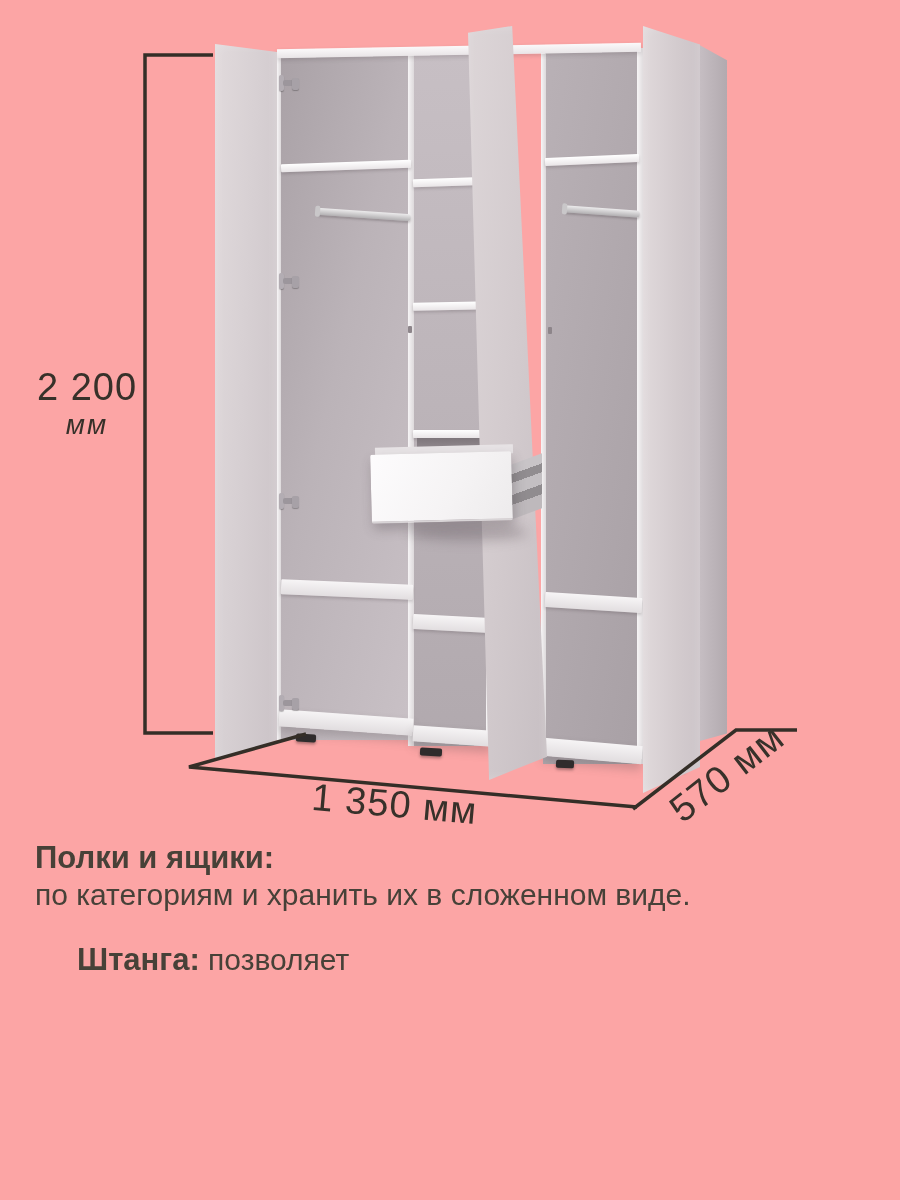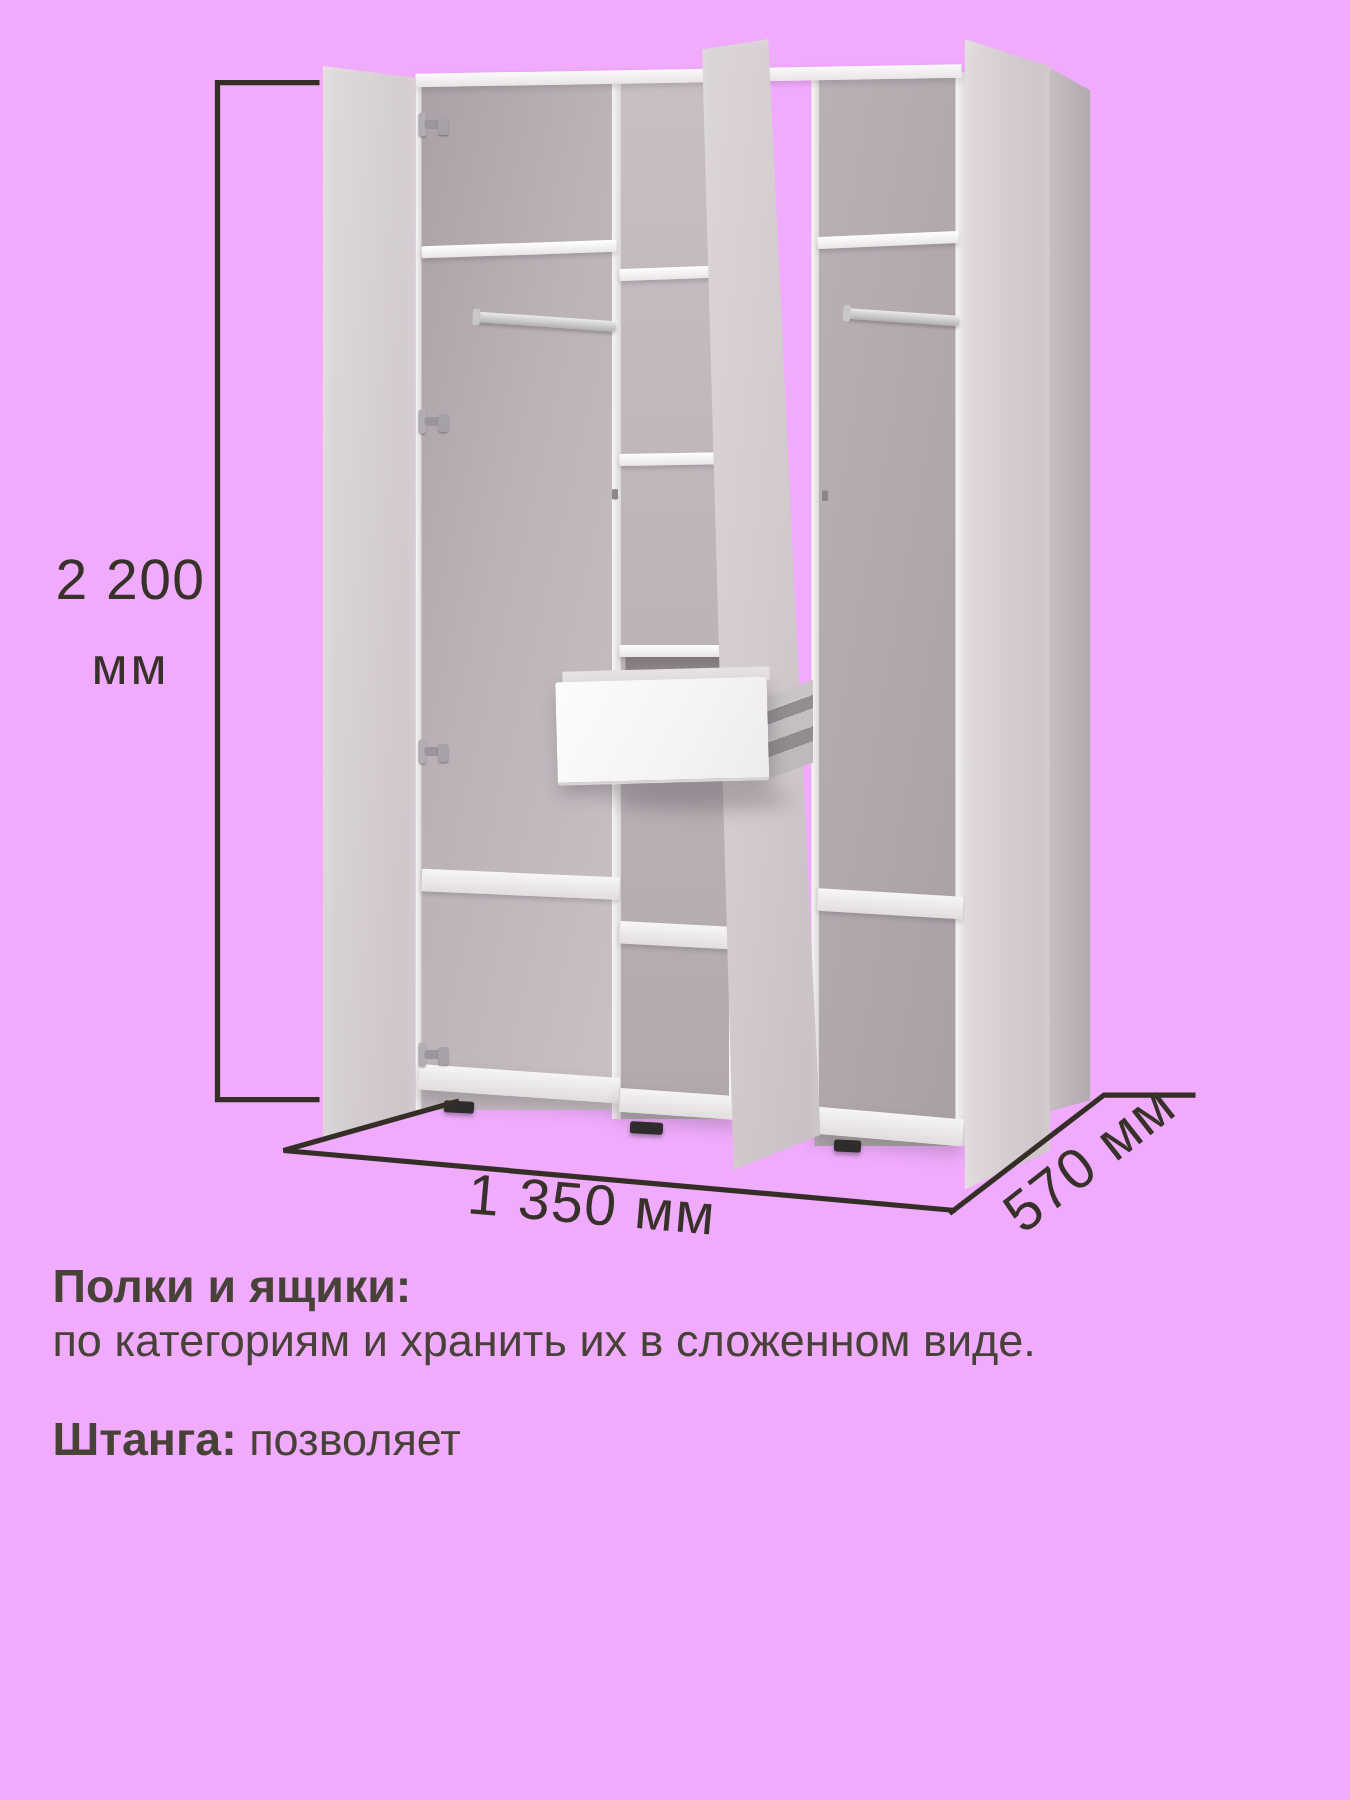--- a/index.html
+++ b/index.html
@@ -1,18 +1,18 @@
 <!DOCTYPE html>
 <html><head>
 <meta charset="utf-8">
 <style>
   html,body{margin:0;padding:0;}
   #scene{
     position:relative;width:900px;height:1200px;overflow:hidden;
-    background:#f0abfc;
+    background:#fca5a5;
     font-family:"Liberation Sans",sans-serif;
   }
   .abs{position:absolute;}
   
   #int-left{left:277px;top:52px;width:135px;height:688px;
     background:linear-gradient(103deg,#a9a1a6 0%,#bbb3b8 45%,#c9c1c6 100%);}
   #int-mid{left:412px;top:52px;width:80px;height:694px;
     background:linear-gradient(180deg,#c7bfc4 0%,#bab2b7 60%,#b1a9ae 100%);}
   #int-right{left:543px;top:48px;width:98px;height:716px;
     background:linear-gradient(100deg,#b9b1b6 0%,#a8a0a5 100%);}
@@ -81,30 +81,30 @@
   #drawer-front{left:371px;top:453px;width:141px;height:67px;transform:rotate(-1.5deg);
     background:linear-gradient(120deg,#fdfcfd 0%,#f5f3f4 60%,#edebec 100%);
     border-bottom:2px solid #d8d4d6;border-radius:2px;
     box-shadow:2px 6px 12px rgba(70,60,66,.30);}
   #drawer-shadow{left:408px;top:525px;width:120px;height:16px;border-radius:50%;
     background:rgba(80,70,76,.28);filter:blur(6px);}
   
   #dims{left:0;top:0;width:900px;height:1200px;pointer-events:none;}
   .dim{color:#37312a;}
   #dim-height{left:28px;top:366px;width:118px;text-align:center;font-size:38px;letter-spacing:1px;}
-  #dim-height .unit{font-size:35px;margin-top:16px;letter-spacing:2px;}
+  #dim-height .unit{font-size:28px;margin-top:0;letter-spacing:2px;font-style:italic;}
   #dim-width{left:287px;top:783px;width:215px;text-align:center;font-size:38px;
     transform:rotate(5deg);letter-spacing:1px;}
   #dim-depth{left:642px;top:752px;width:170px;text-align:center;font-size:38px;
     transform:rotate(-38deg);letter-spacing:1px;}
   
   #features{left:35px;top:839px;width:845px;color:#474138;font-size:30px;}
   #features .ln{height:37px;line-height:37px;white-space:pre-wrap;}
   #features b{font-weight:700;font-size:31px;}
-  #feature-rod{margin-top:28px;}
+  #feature-rod{margin-top:28px;margin-left:42px;}
 </style>
 </head>
 <body>
 
 <div id="scene">
 
   <div>
 
     <div class="abs" id="int-left"></div>
     <div class="abs" id="int-mid"></div>

